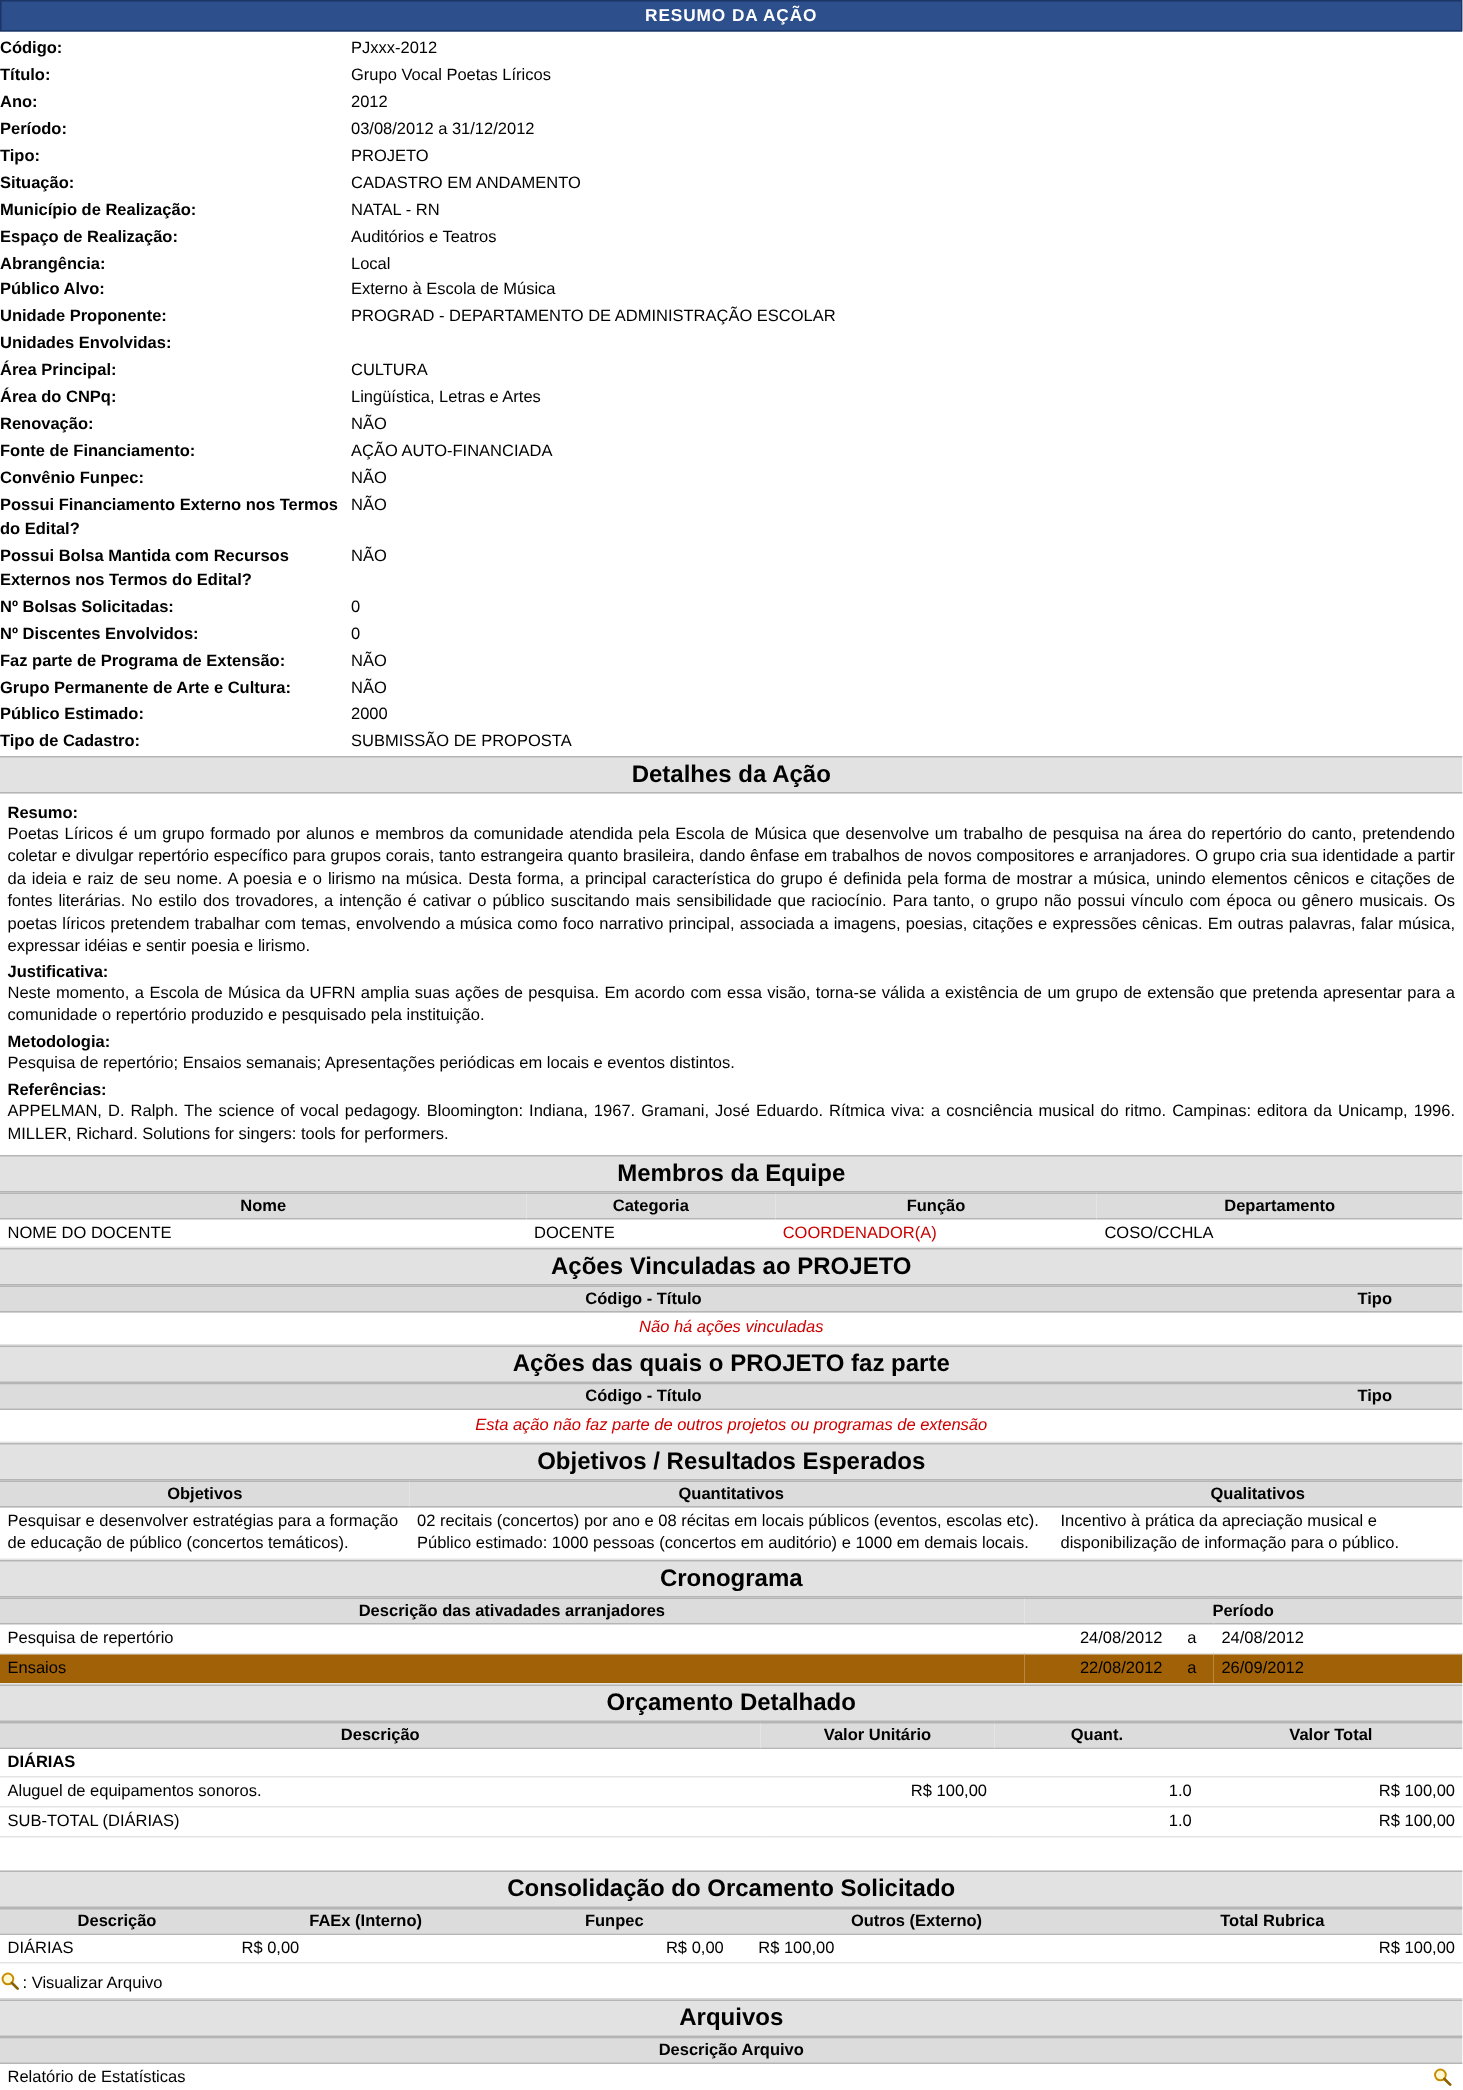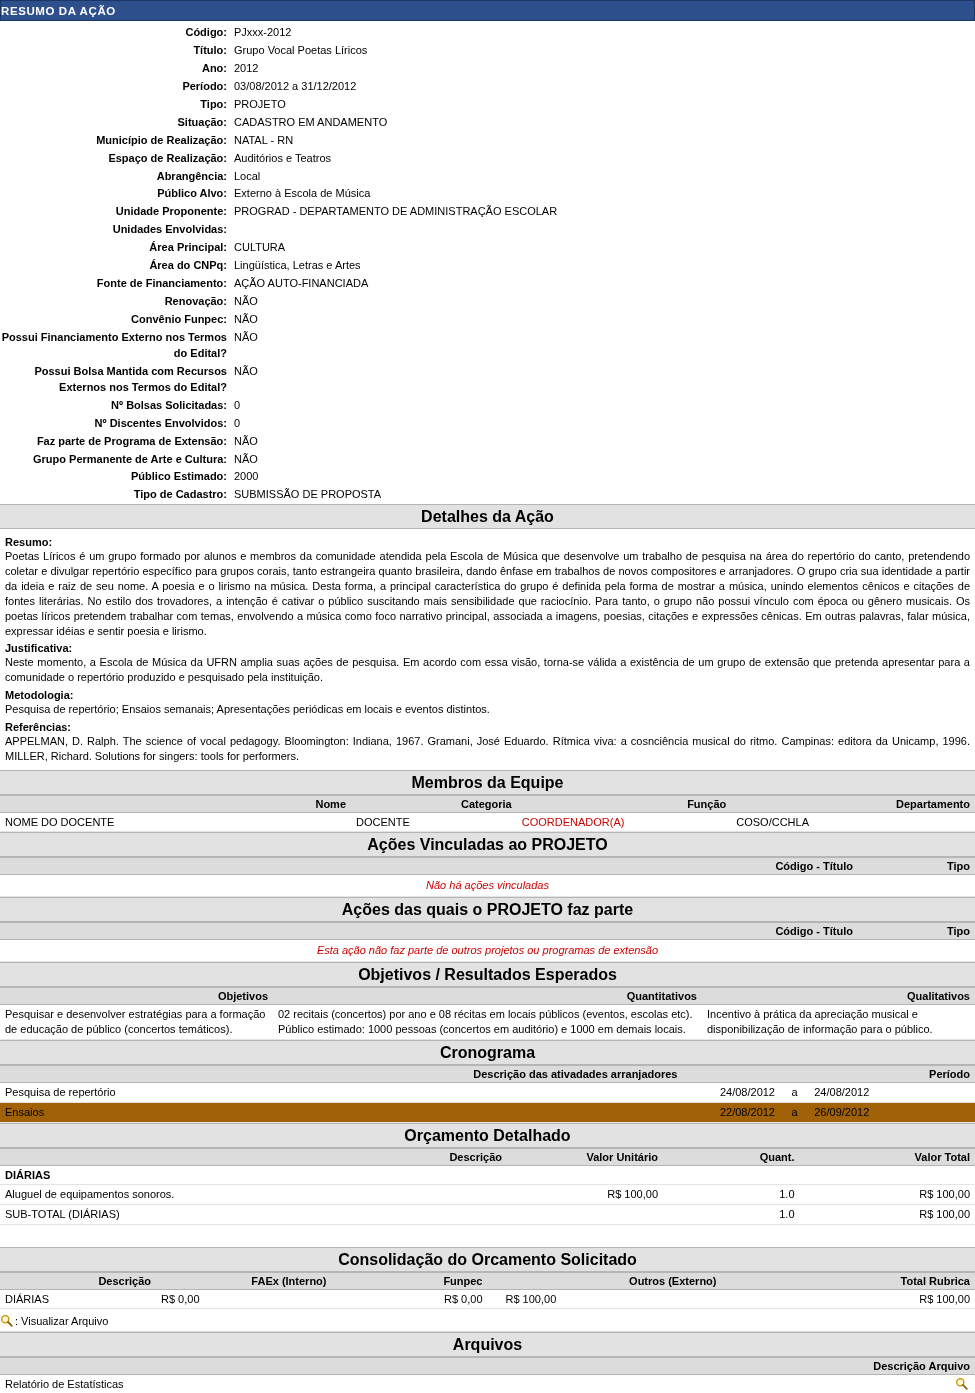--- a/index.html
+++ b/index.html
@@ -13,60 +13,59 @@
   .page {
     width: 975px;
     min-height: 1393px;
     margin: 0 auto;
     position: relative;
     background: #fff;
   }
   .title-bar {
     background: #2d4f8b;
     color: #fff;
-    text-align: left;
+    text-align: center;
     font-weight: bold;
     font-size: 11.5px;
     letter-spacing: 0.6px;
     padding: 4px 0 3px 0;
     border: 1px solid #1b3566;
   }
   .section-bar {
     background: #e2e2e2;
     border-top: 1px solid #b5b5b5;
     border-bottom: 1px solid #b5b5b5;
     text-align: center;
     font-weight: bold;
     font-size: 16px;
     padding: 3px 0 2px 0;
   }
   table { border-collapse: collapse; width: 100%; }
   .kv { width: 100%; margin-top: 3px; }
   .kv td { vertical-align: top; padding: 1px 0; line-height: 1.45; }
   .kv td.lbl {
-    text-align: right;
     font-weight: bold;
     width: 232px;
     padding-right: 5px;
     white-space: normal;
   }
   .kv td.val { text-align: left; padding-left: 2px; }
   .detail-block { padding: 3px 5px 2px 5px; }
   .detail-block .hd { font-weight: bold; margin-top: 4px; }
   .detail-block p {
     margin: 1px 0 4px 0;
     text-align: justify;
     line-height: 1.35;
   }
   .grid { width: 100%; font-size: 11px; }
   .grid th {
     background: #dcdcdc;
     border-top: 1px solid #b5b5b5;
     border-bottom: 1px solid #b5b5b5;
-    text-align: right;
+    text-align: center;
     font-weight: bold;
     padding: 2px 5px;
   }
   .grid td {
     padding: 2px 5px;
     border-bottom: 1px solid #e4e4e4;
     vertical-align: top;
     line-height: 1.35;
   }
   .grid td.plain { border-bottom: none; }
@@ -168,26 +167,26 @@
         </tr>
       <tr>
           <td class="lbl">Área Principal:</td>
           <td class="val">CULTURA</td>
         </tr>
       <tr>
           <td class="lbl">Área do CNPq:</td>
           <td class="val">Lingüística, Letras e Artes</td>
         </tr>
       <tr>
+          <td class="lbl">Renovação:</td>
+          <td class="val">NÃO</td>
+        </tr>
+      <tr>
           <td class="lbl">Fonte de Financiamento:</td>
           <td class="val">AÇÃO AUTO-FINANCIADA</td>
-        </tr>
-      <tr>
-          <td class="lbl">Renovação:</td>
-          <td class="val">NÃO</td>
         </tr>
       <tr>
           <td class="lbl">Convênio Funpec:</td>
           <td class="val">NÃO</td>
         </tr>
       <tr>
           <td class="lbl">Possui Financiamento Externo nos Termos do Edital?</td>
           <td class="val">NÃO</td>
         </tr>
       <tr>

